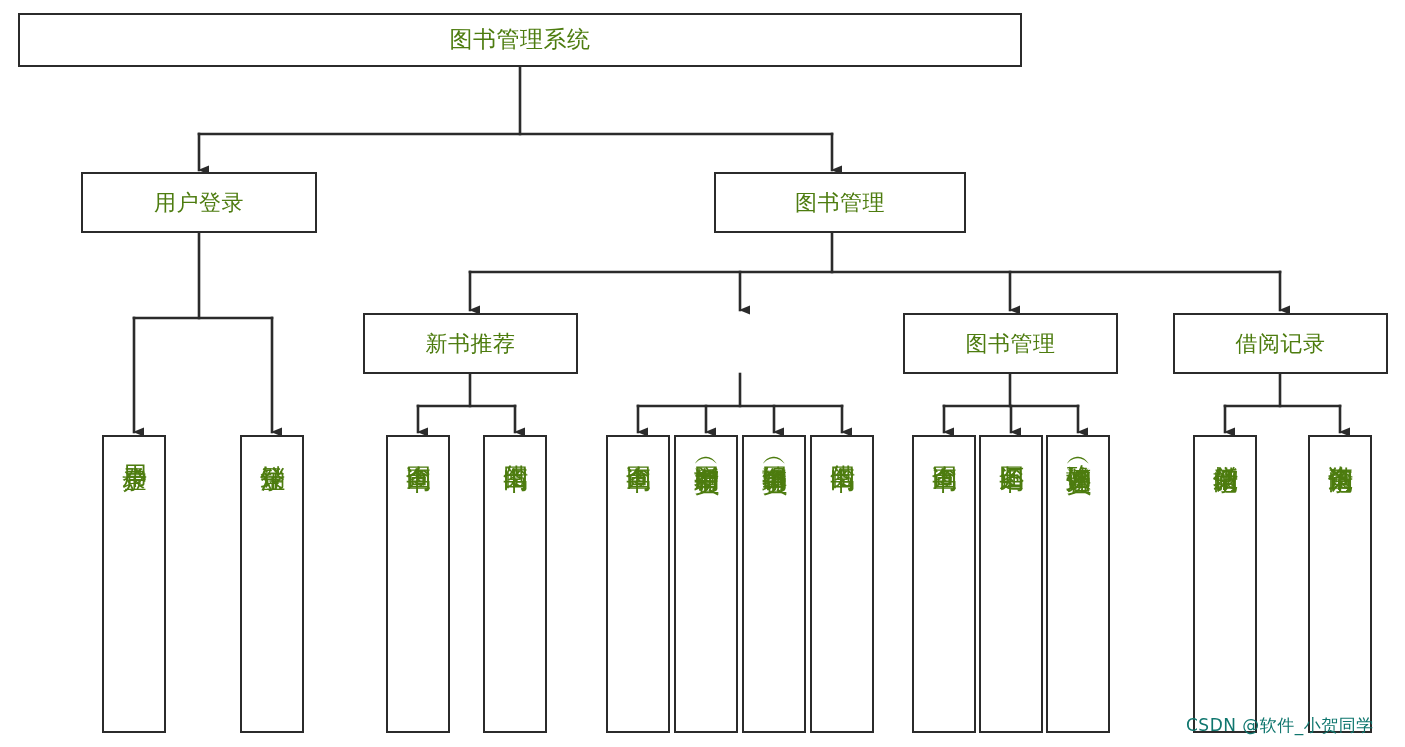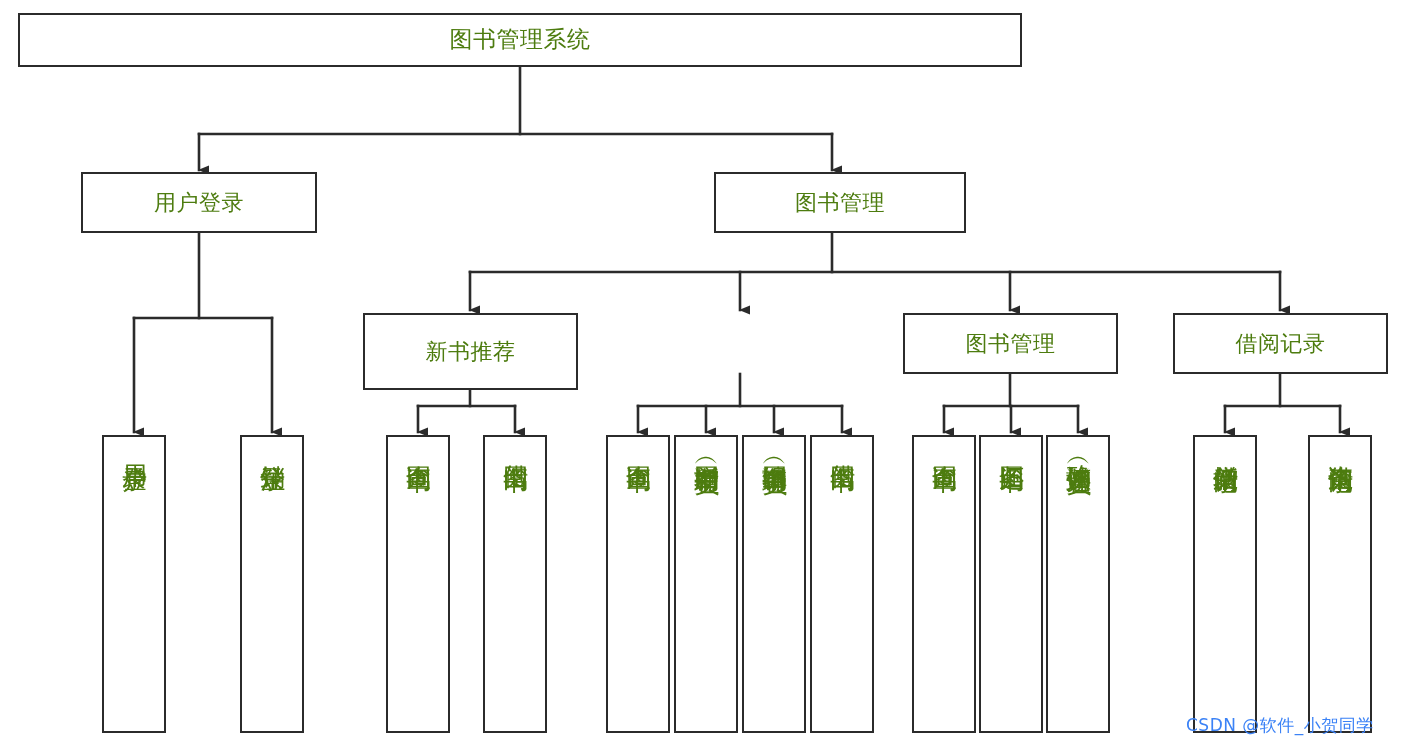--- a/index.html
+++ b/index.html
@@ -63,21 +63,21 @@
     font-size: 25px;
     line-height: 1.06;
     letter-spacing: 1px;
     white-space: nowrap;
   }
   #watermark {
     position: absolute;
     left: 1186px;
     top: 714px;
     font-size: 17px;
-    color: #3b82f6;
+    color: #0f766e;
     letter-spacing: 0.5px;
     white-space: nowrap;
     z-index: 3;
   }
 </style>
 </head>
 <body>
 
 <div id="diagram-root">
 
@@ -135,21 +135,21 @@
     <span class="node-label">图书管理系统</span>
   </div>
 
   <div class="node h" style="left:81px; top:172px; width:236px; height:61px;">
     <span class="node-label">用户登录</span>
   </div>
   <div class="node h" style="left:714px; top:172px; width:252px; height:61px;">
     <span class="node-label">图书管理</span>
   </div>
 
-  <div class="node h" style="left:363px; top:313px; width:215px; height:77px;">
+  <div class="node h" style="left:363px; top:313px; width:215px; height:61px;">
     <span class="node-label">新书推荐</span>
   </div>
   <div class="node h" style="left:903px; top:313px; width:215px; height:61px;">
     <span class="node-label">图书管理</span>
   </div>
   <div class="node h" style="left:1173px; top:313px; width:215px; height:61px;">
     <span class="node-label">借阅记录</span>
   </div>
 
   <div class="node v" style="left:102px; top:435px; width:64px; height:298px;">

